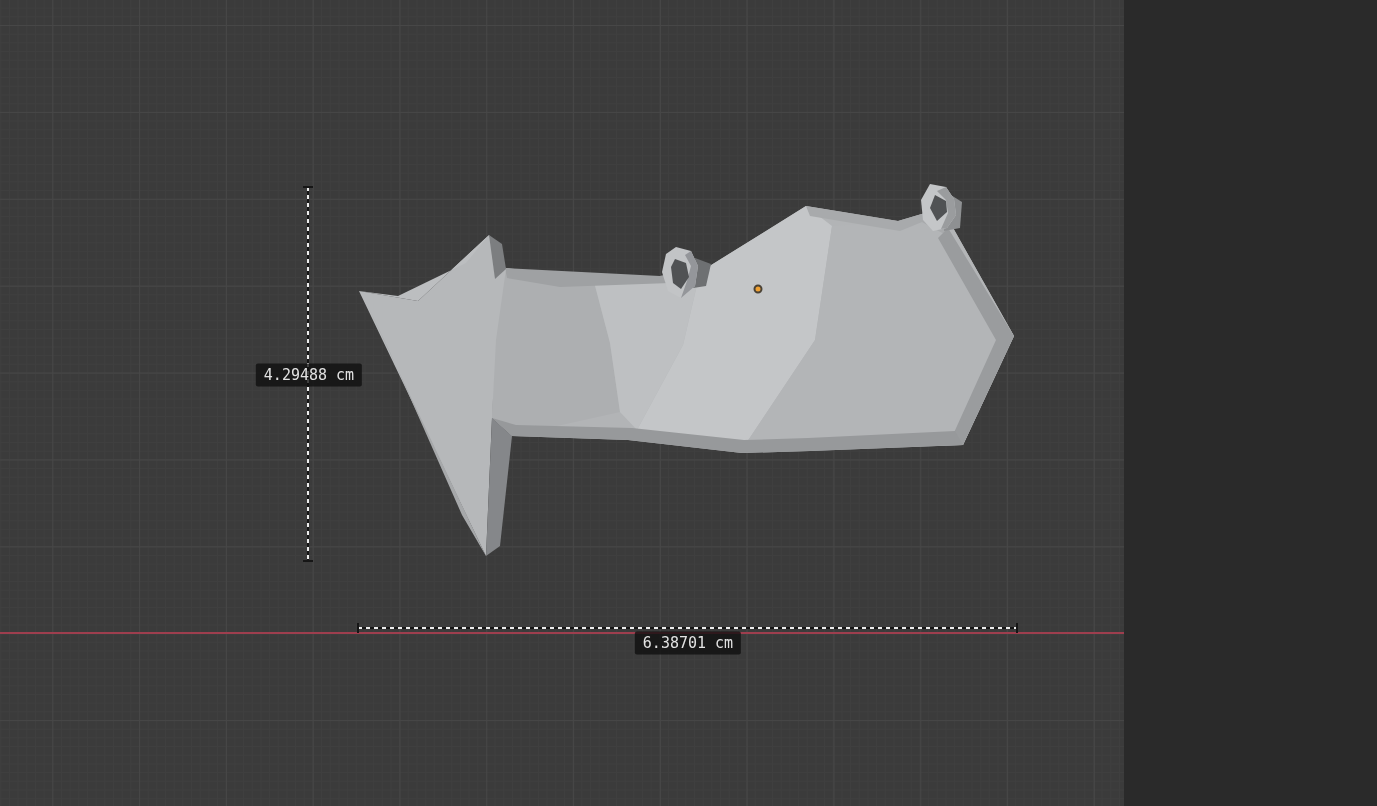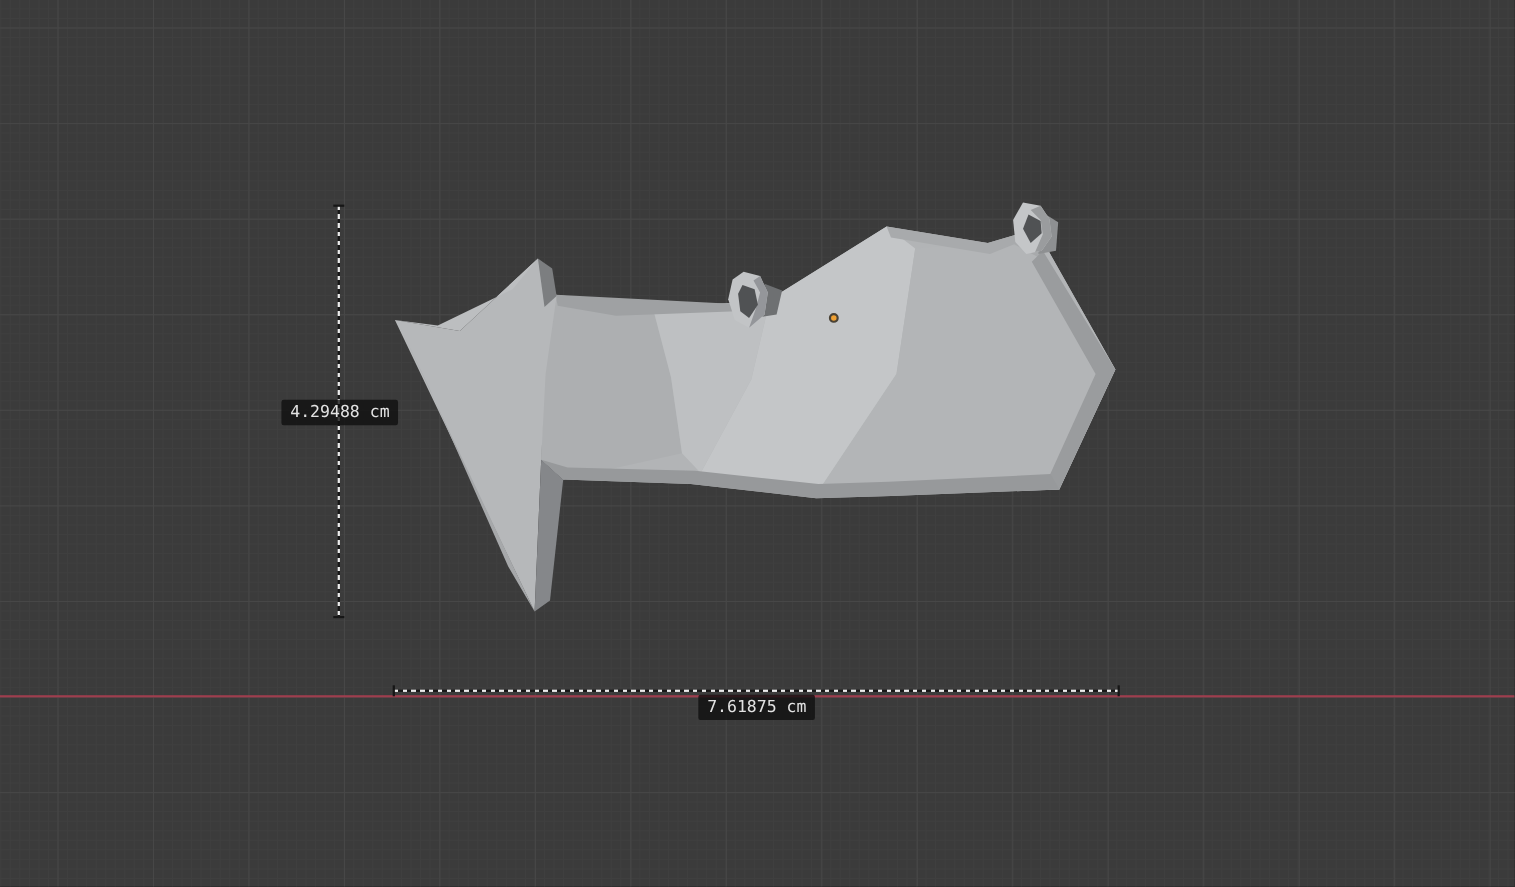--- a/index.html
+++ b/index.html
@@ -1,18 +1,18 @@
 <!DOCTYPE html>
 <html><head>
 <meta charset="utf-8">
 <style>
   html,body{margin:0;padding:0;background:#2a2a2a;}
   .viewport{
     position:relative;
-    width:1377px;height:806px;
+    width:1124px;height:806px;
     overflow:hidden;
     background-color:#3b3b3b;
     background-image:
       linear-gradient(to right, #474747 0 1px, transparent 1px),
       linear-gradient(to bottom, #474747 0 1px, transparent 1px),
       linear-gradient(to right, #3f3f3f 0 1px, transparent 1px),
       linear-gradient(to bottom, #3f3f3f 0 1px, transparent 1px);
     background-size: 86.8px 100%, 100% 86.9px, 8.68px 100%, 100% 8.69px;
     background-position: 52.3px 0, 0 25px, 52.3px 0, 0 25px;
     background-repeat: repeat;
@@ -97,15 +97,15 @@
     </g>
 
     <circle cx="758" cy="289" r="3.5" fill="#f0a133" stroke="#4a4236" stroke-width="2"></circle>
   </svg>
 
   <div class="dim-line dim-line-vertical"></div>
   <div class="dim-line dim-line-horizontal"></div>
 
   <div class="dim-label dim-label-height">4.29488 cm</div>
 
-  <div class="dim-label dim-label-width">7.61875 cm</div>
+  <div class="dim-label dim-label-width">6.38701 cm</div>
 
 </div>
 
 </body></html>

